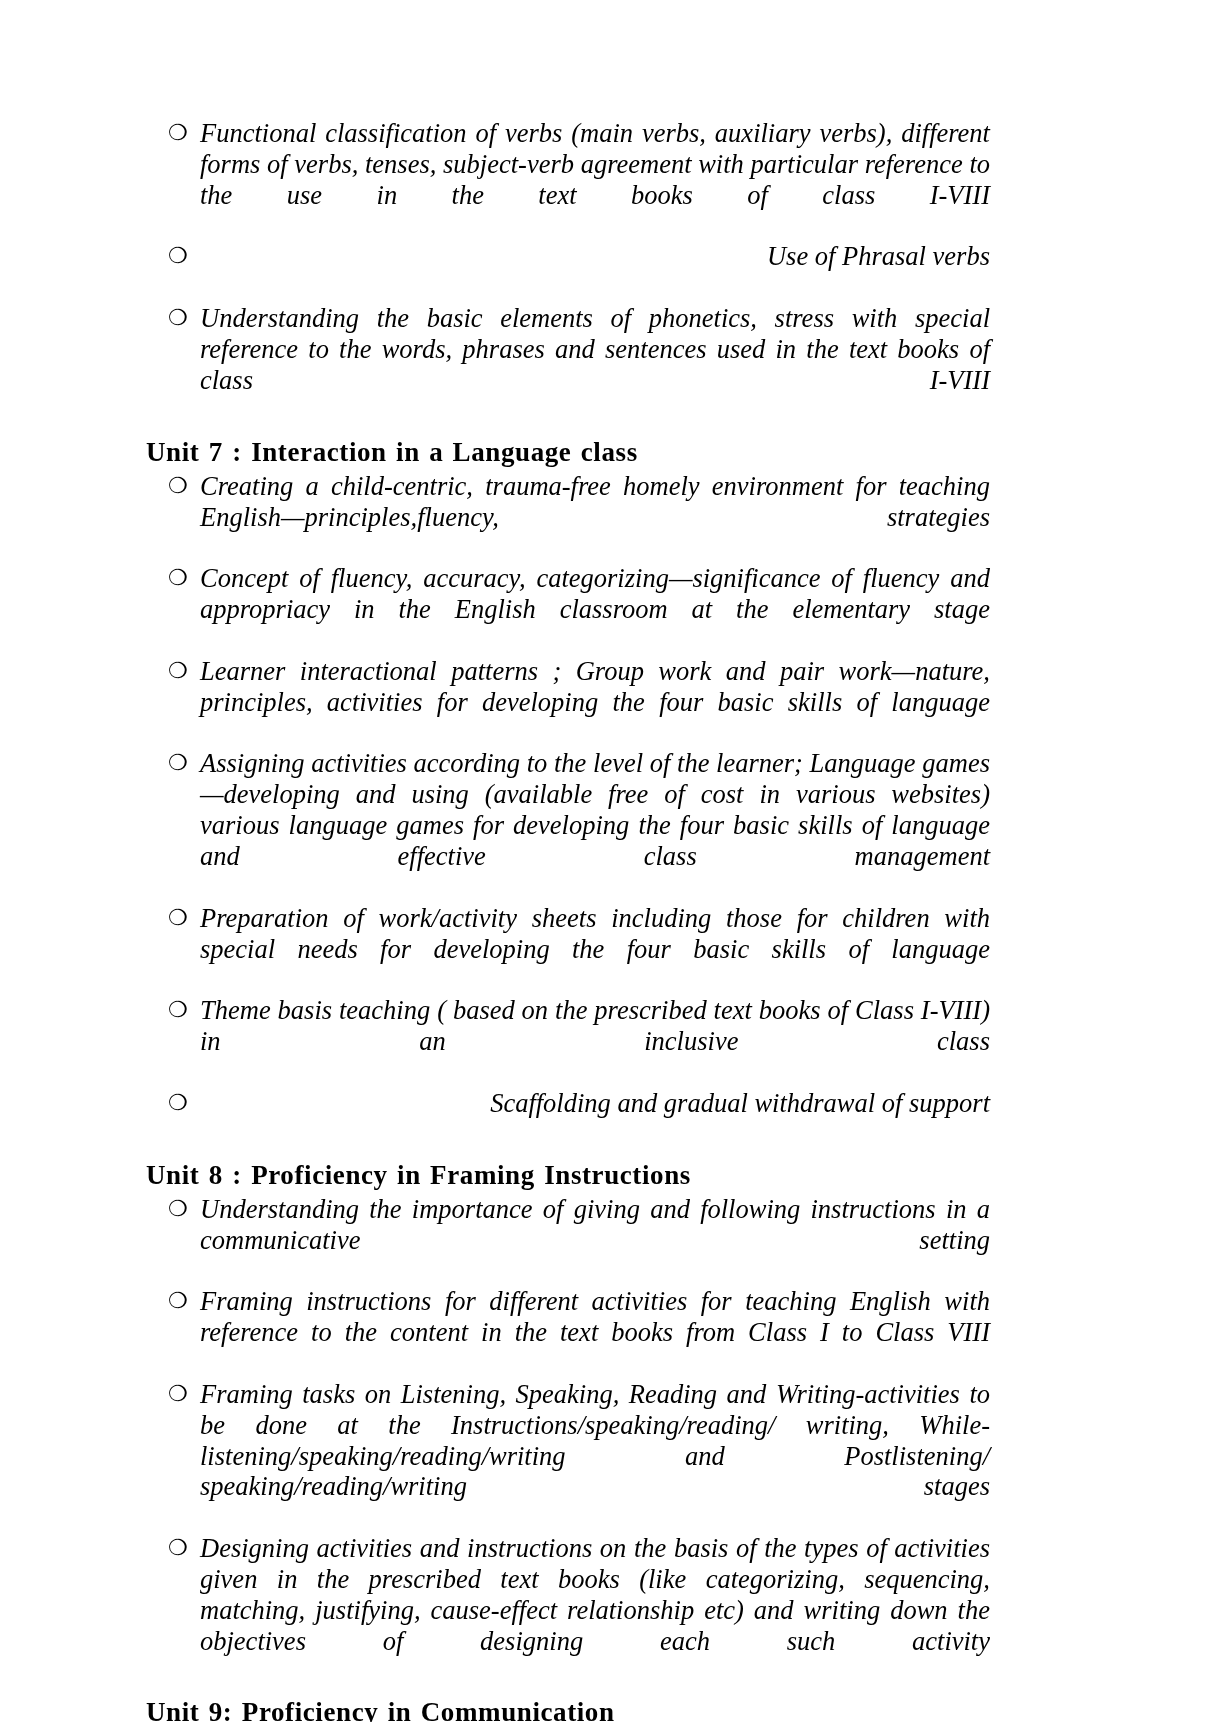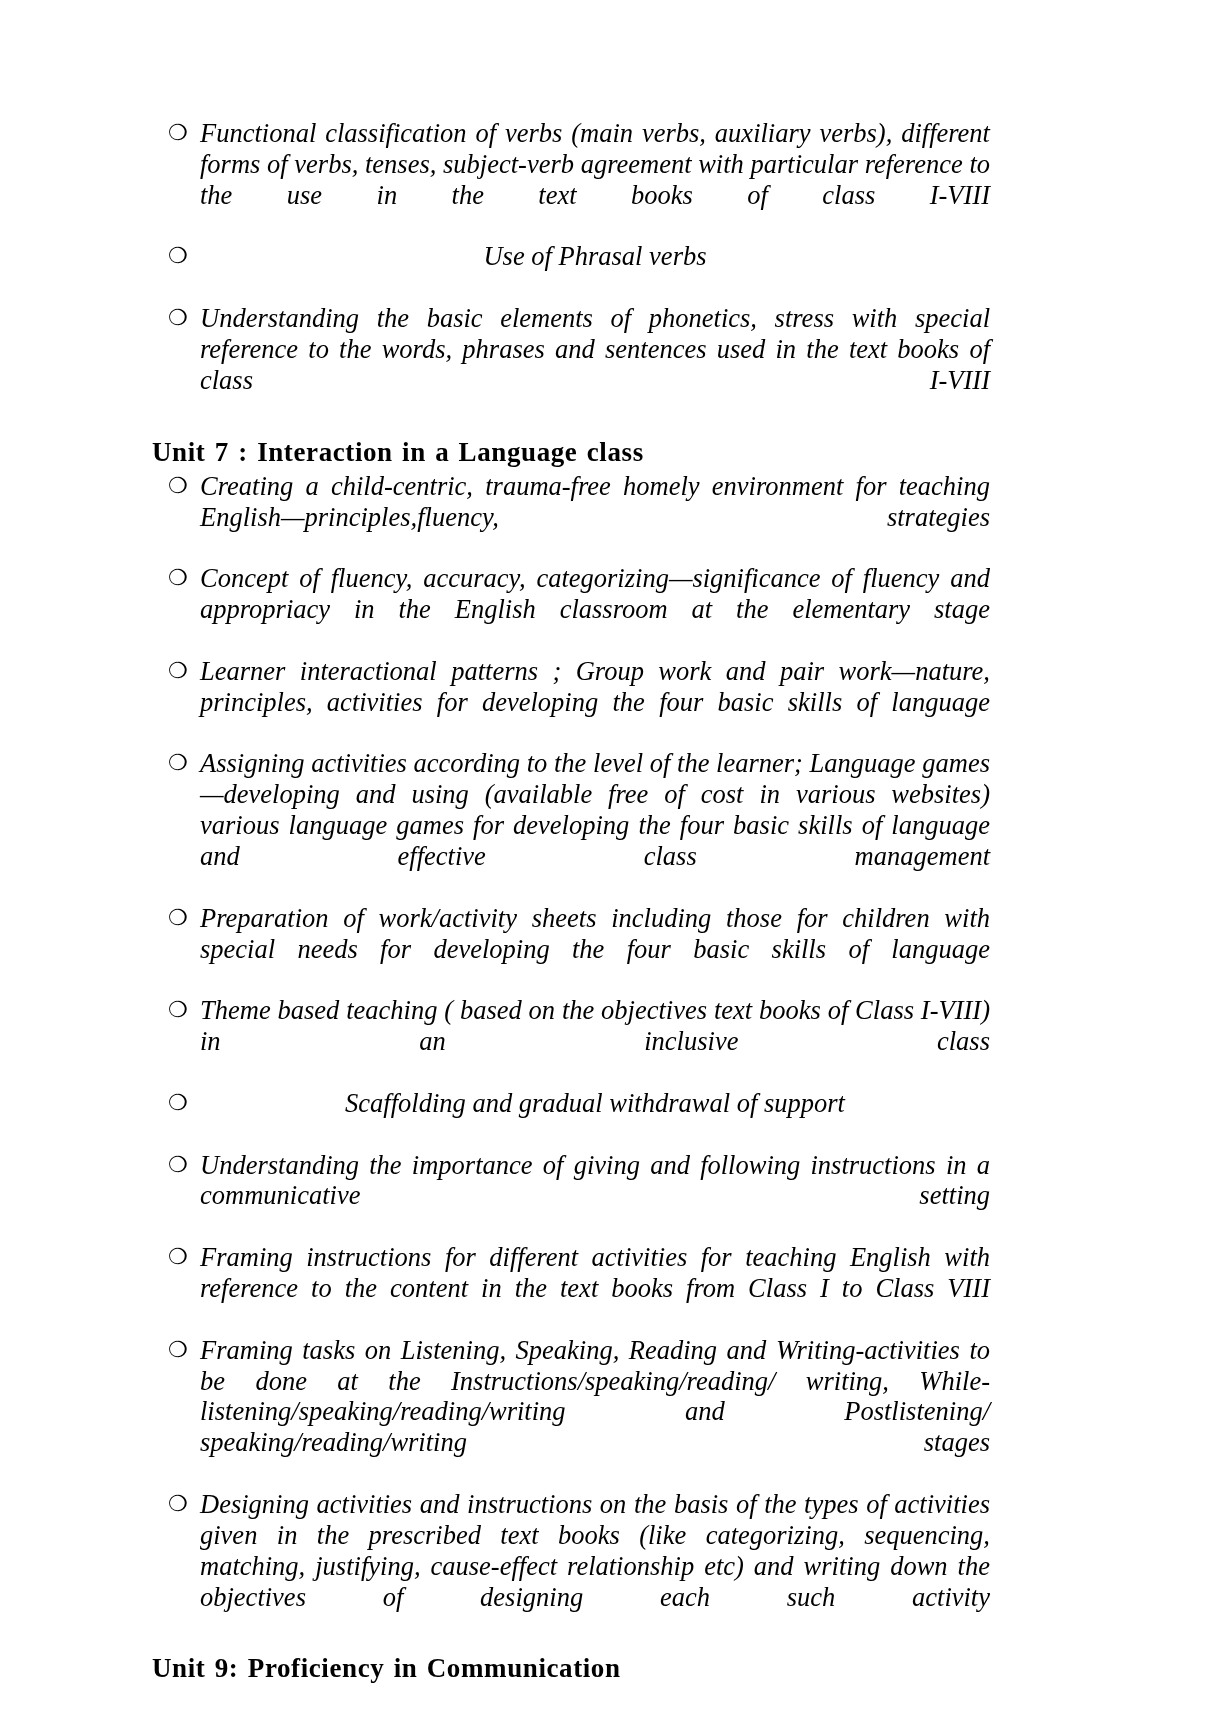--- a/index.html
+++ b/index.html
@@ -25,21 +25,21 @@
     box-sizing: border-box;
   }
   .content {
     width: 850px;
     margin: 0 auto 0 8px;
   }
   .unit-heading {
     font-size: 27px;
     font-weight: bold;
     letter-spacing: 0.6px;
-    margin: 8px 0 1px 12px;
+    margin: 8px 0 1px 6px;
     line-height: 1.30;
     word-spacing: 2px;
   }
   ul.bullets {
     list-style: none;
     margin: 0;
     padding: 0;
   }
   ul.bullets > li {
     position: relative;
@@ -62,21 +62,21 @@
     display: block;
     font-style: italic;
   }
   
   ul.bullets > li .txt::after {
     content: "";
     display: inline-block;
     width: 100%;
   }
   .nojust {
-    text-align: center;
+    text-align: right;
   }
 </style>
 </head>
 <body>
 
 <div class="page">
   <div class="content">
 
     <ul class="bullets">
       <li>
@@ -110,28 +110,29 @@
       <li>
         <span class="marker">❍</span>
         <span class="txt">Assigning activities according to the level of the learner; Language games—developing and using (available free of cost in various websites) various language games for developing the four basic skills of language and effective class management</span>
       </li>
       <li>
         <span class="marker">❍</span>
         <span class="txt">Preparation of work/activity sheets including those for children with special needs for developing the four basic skills of language</span>
       </li>
       <li>
         <span class="marker">❍</span>
-        <span class="txt">Theme based teaching ( based on the objectives text books of Class I-VIII) in an inclusive class</span>
+        <span class="txt">Theme basis teaching ( based on the prescribed text books of Class I-VIII) in an inclusive class</span>
       </li>
       <li>
         <span class="marker">❍</span>
         <span class="txt nojust">Scaffolding and gradual withdrawal of support</span>
       </li>
     </ul>
 
+    <div class="unit-heading">Unit 8 : Proficiency in Framing Instructions</div>
     <ul class="bullets">
       <li>
         <span class="marker">❍</span>
         <span class="txt">Understanding the importance of giving and following instructions in a communicative setting</span>
       </li>
       <li>
         <span class="marker">❍</span>
         <span class="txt">Framing instructions for different activities for teaching English with reference to the content in the text books from Class I to Class VIII</span>
       </li>
       <li>

